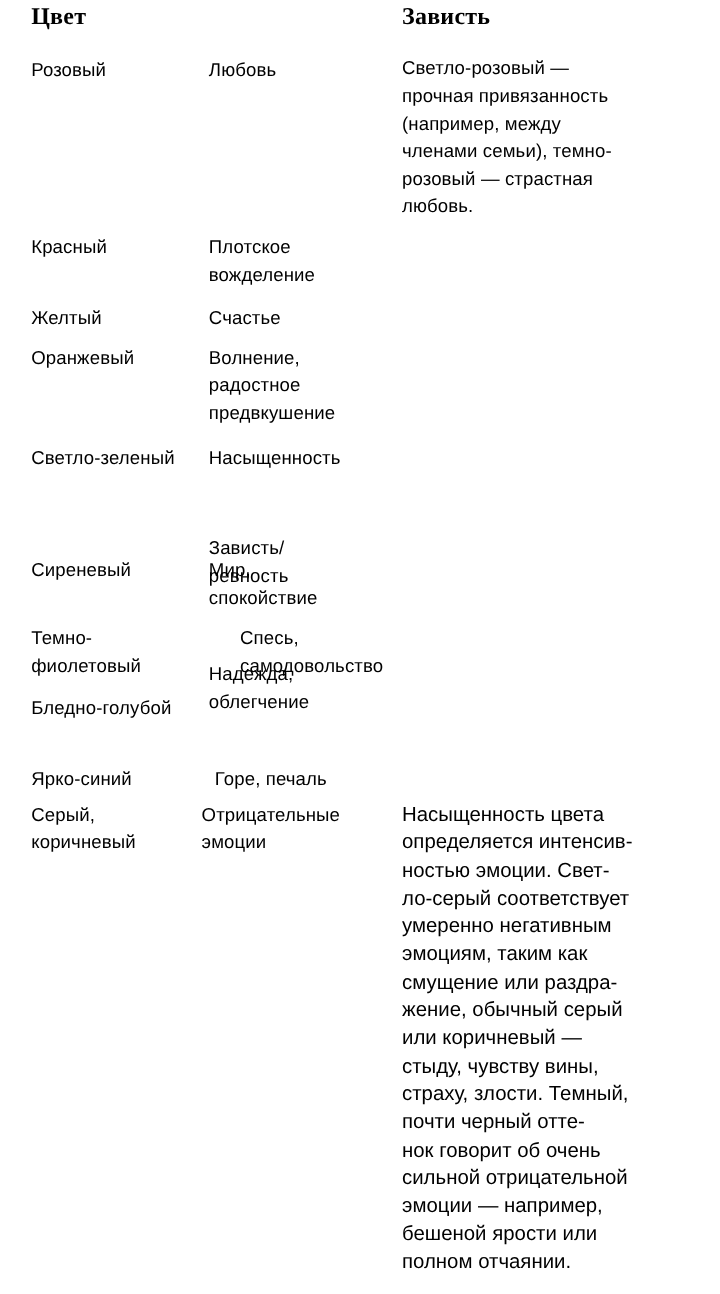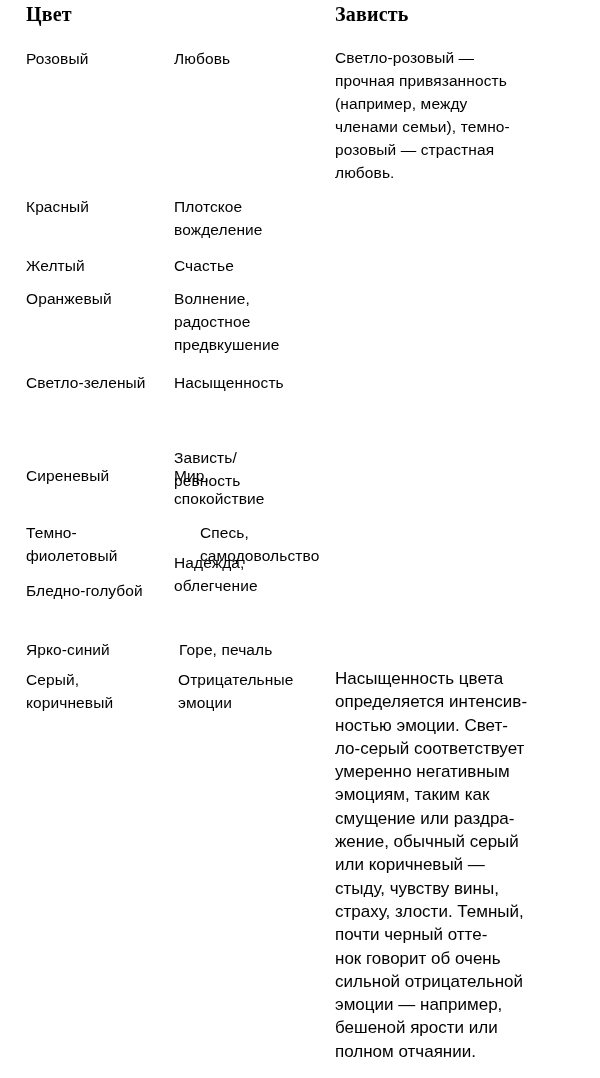--- a/index.html
+++ b/index.html
@@ -36,21 +36,21 @@
     letter-spacing: 0.1px;
   }
 
   
   .col-color   { left: 26px;  width: 150px; }
   .col-meaning { left: 174px; width: 158px; }
   .col-shades  { left: 335px; width: 250px; }
 
   
   .col-meaning.nudge { left: 179px; }
-  .col-meaning.nudge2 { left: 178px; }
+  .col-meaning.nudge2 { left: 168px; }
 
   
   .hdr {
     position: absolute;
     top: 4px;
     font-weight: bold;
     font-size: 20px;
     line-height: 21px;
     font-family: "Liberation Serif", "DejaVu Serif", serif;
     letter-spacing: 0.2px;

